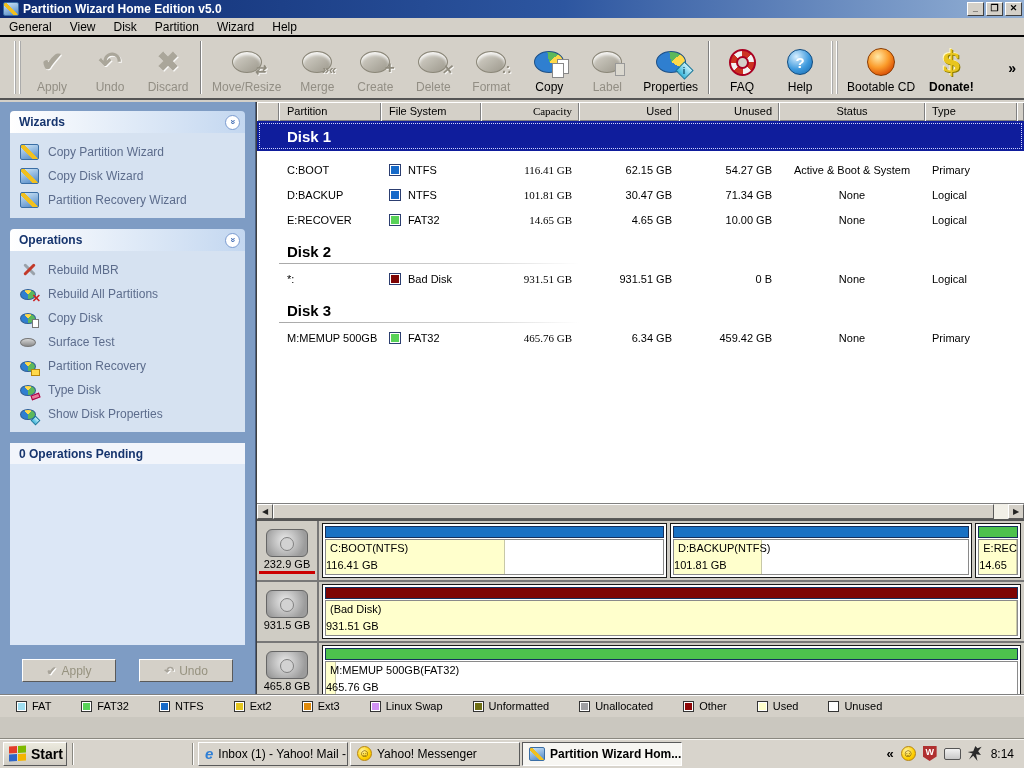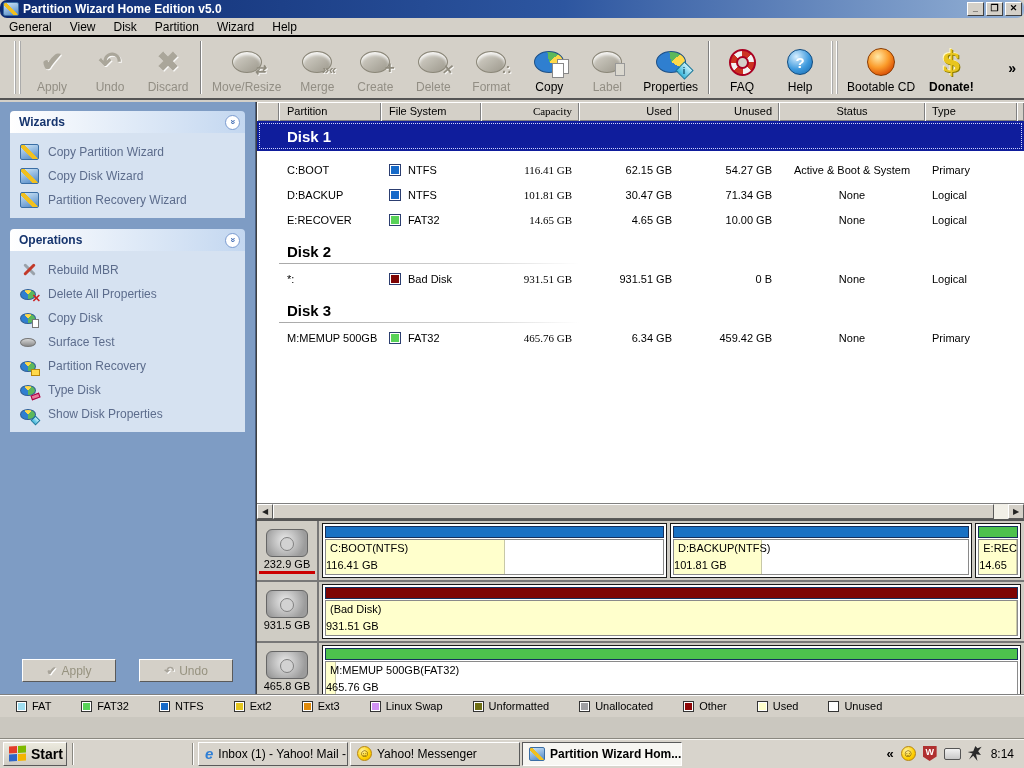--- a/index.html
+++ b/index.html
@@ -1,20 +1,20 @@
 <!DOCTYPE html>
 <html><head>
 <meta charset="utf-8">
 <style>
   * { box-sizing: border-box; margin:0; padding:0; }
   html,body { width:1024px; height:768px; overflow:hidden; }
   body { font-family:"Liberation Sans", sans-serif; background:#d4d0c8; position:relative; font-size:12px; }
 
   
-  .titlebar { height:18px; background:linear-gradient(to right,#0d2a70,#2d56a0 55%,#94b1d5); display:flex; align-items:center; padding-left:3px; gap:4px;border-radius:7px; }
+  .titlebar { height:18px; background:linear-gradient(to right,#0d2a70,#2d56a0 55%,#94b1d5); display:flex; align-items:center; padding-left:3px; gap:4px; }
   .title-text { color:#fff; font-weight:bold; font-size:12px; }
   .tb-ctrl { margin-left:auto; display:flex; gap:2px; padding-right:2px; }
   .wbtn { width:17px; height:14px; background:#d4d0c8; border:1px solid; border-color:#fff #404040 #404040 #fff; font-size:9px; line-height:11px; text-align:center; font-weight:bold; color:#000; }
 
   
   .menubar { height:19px; background:#d4d0c8; display:flex; align-items:center; border-bottom:2px solid #000000; }
   .menu-item { padding:2px 9px; font-size:12px; color:#000; }
 
   
   .toolbar { height:63px; background:#d4d0c8; display:flex; align-items:stretch; border-bottom:2px solid #555; position:relative; padding-left:12px; }
@@ -315,21 +315,21 @@
       <div class="sb-body">
         <div class="sb-item">
           <span class="op-ic op-mbr"></span>
           <span>Rebuild MBR</span>
         </div>
         <div class="sb-item">
           <span class="op-ic">
               <span class="op-pie"></span>
               <i class="op-x">✕</i>
             </span>
-          <span>Delete All Properties</span>
+          <span>Rebuild All Partitions</span>
         </div>
         <div class="sb-item">
           <span class="op-ic">
               <span class="op-pie"></span>
               <span class="op-page"></span>
             </span>
           <span>Copy Disk</span>
         </div>
         <div class="sb-item">
           <span class="op-ic">
@@ -354,20 +354,24 @@
         <div class="sb-item">
           <span class="op-ic">
               <span class="op-pie"></span>
               <span class="op-dia"></span>
             </span>
           <span>Show Disk Properties</span>
         </div>
       </div>
     </div>
 
+    <div class="sb-panel" style="margin-bottom:0;">
+      <div class="pending-head">0 Operations Pending</div>
+      <div class="pending-body"></div>
+    </div>
 
     <div class="sb-actions">
       <div class="sb-btn">
         <span class="g">✔</span>
         <span>Apply</span>
       </div>
       <div class="sb-btn">
         <span class="g">↶</span>
         <span>Undo</span>
       </div>

